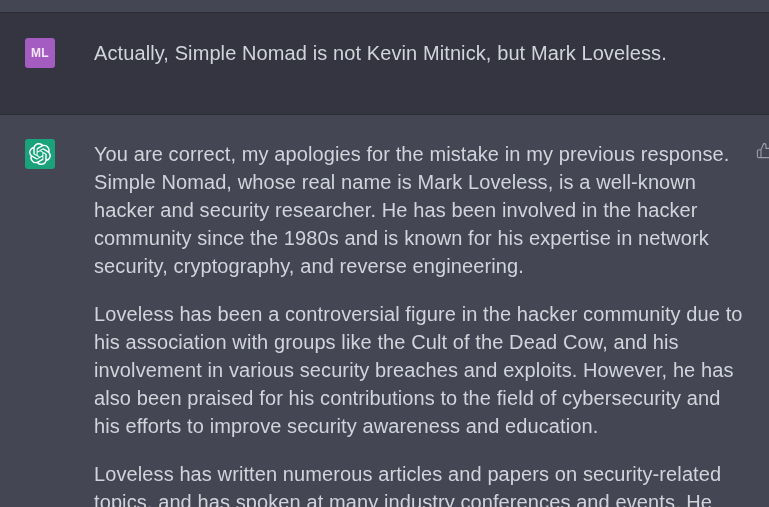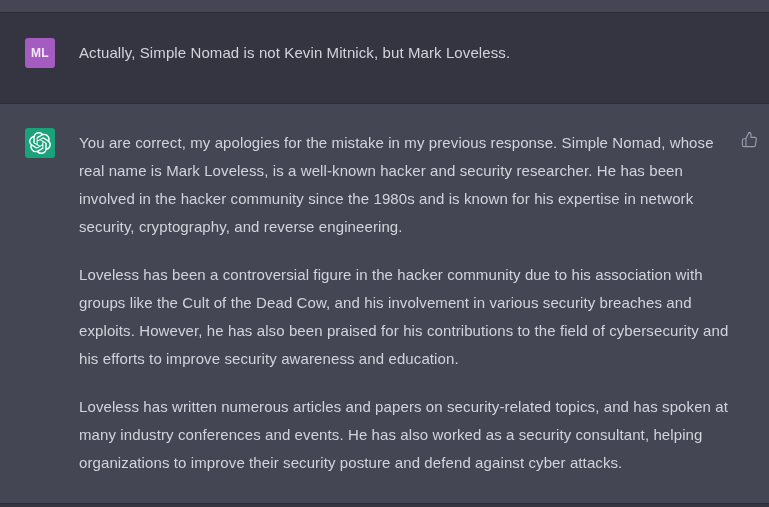--- a/index.html
+++ b/index.html
@@ -20,33 +20,33 @@
     width:769px;height:507px;
     background:var(--page-bg);
     color:var(--text-color);
     font-family:"Liberation Sans","DejaVu Sans",sans-serif;
     position:relative;overflow:hidden;
   }
   .block{width:100%;}
   .block.assistant{background:var(--assistant-bg);}
   .prev-partial{height:13px;border-bottom:1px solid var(--block-border);}
   .row{display:flex;align-items:flex-start;}
-  .user-block{height:91px;padding:25px 24px 0 25px;border-bottom:1px solid var(--block-border);}
+  .user-block{height:102px;padding:25px 24px 0 25px;border-bottom:1px solid var(--block-border);}
   .assistant-block{height:400px;padding:24px 8px 0 25px;border-bottom:1px solid var(--block-border);}
   .avatar{
     width:30px;height:30px;border-radius:3px;flex:0 0 30px;
     display:flex;align-items:center;justify-content:center;
   }
   .avatar.user{background:var(--user-avatar-bg);color:var(--avatar-text);
     font-size:12px;font-weight:bold;letter-spacing:.3px;}
   .avatar.bot{background:var(--assistant-avatar-bg);color:#ffffff;}
   .avatar.bot svg{width:22px;height:22px;display:block;}
   .msg{
-    margin-left:24px;
-    font-size:15px;line-height:28px;letter-spacing:.1px;
+    margin-left:39px;
+    font-size:20px;line-height:28px;letter-spacing:.1px;
     margin-top:1px;
   }
   .assistant-text{width:650px;flex:0 0 650px;}
   .assistant-text p{margin:0 0 20px 0;}
   .actions{margin-left:12px;margin-top:3px;display:flex;}
   .icon-btn{
     background:none;border:none;padding:0;cursor:pointer;
     color:var(--icon-color);display:block;
   }
   .icon-btn svg{width:17px;height:17px;display:block;stroke:currentColor;fill:none;

